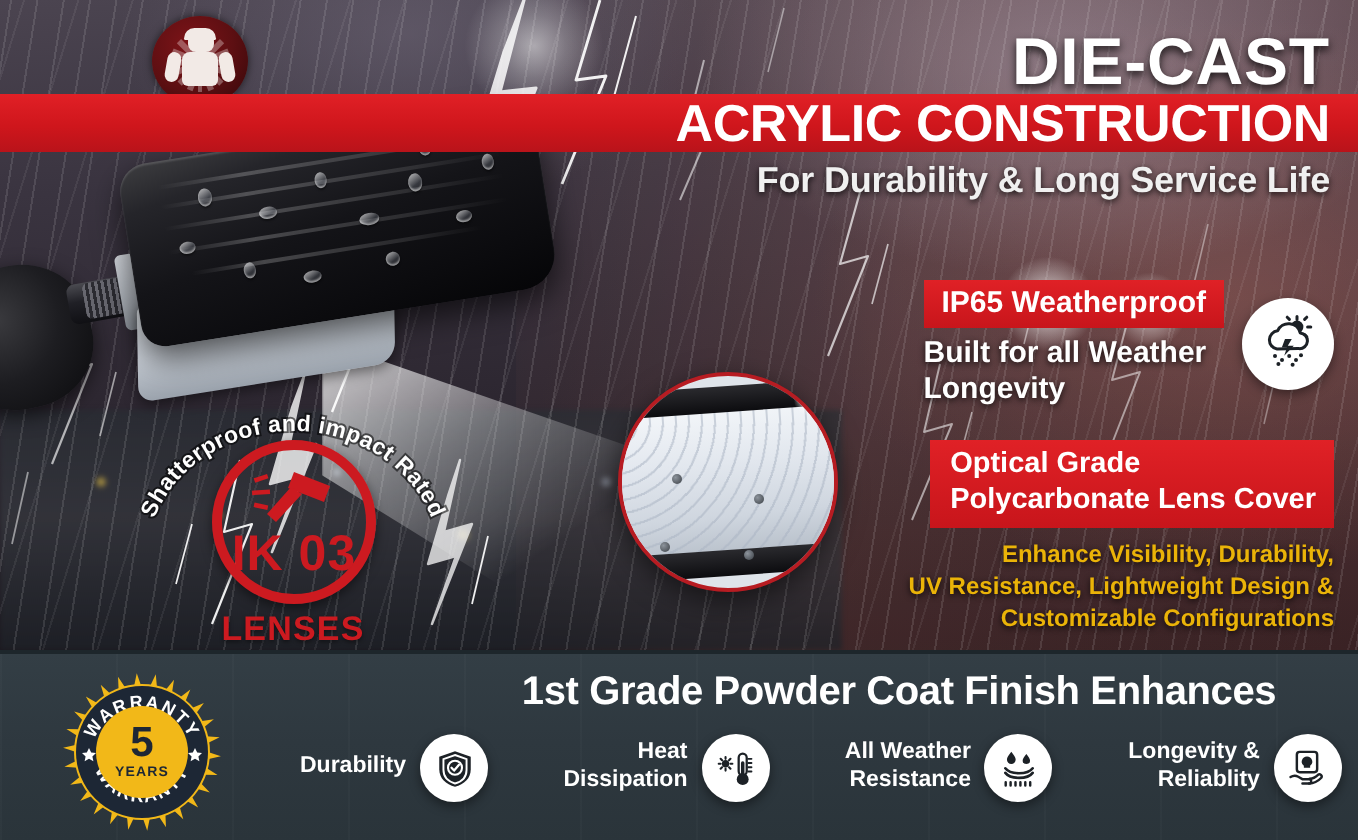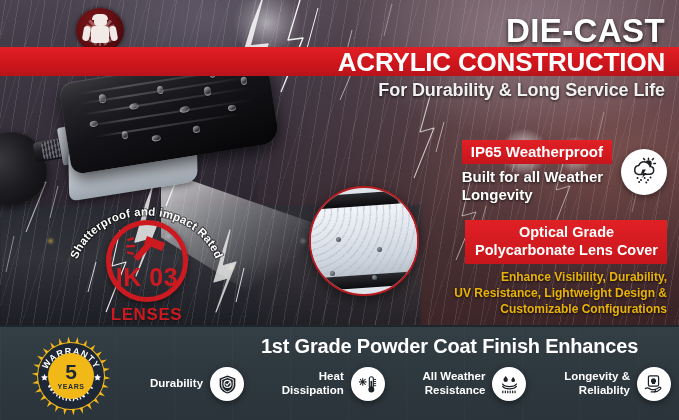--- a/index.html
+++ b/index.html
@@ -239,21 +239,21 @@
     box-shadow:0 2px 6px rgba(0,0,0,.45);
   }
   .ic-weather { width:46px; height:46px; }
 
   
   .optical { position:absolute; right:12px; top:220px; width:300px; text-align:right; }
   .opt-badge {
     display:inline-block;
     background:linear-gradient(180deg,#e02126 0%,#c8151b 100%);
     color:#fff; font-size:14.5px; font-weight:bold; line-height:1.22;
-    padding:4px 9px 5px 10px; text-align:center;
+    padding:4px 9px 5px 10px; text-align:left;
   }
   .opt-sub {
     margin-top:6px; font-size:12px; font-weight:bold; color:#eab308;
     line-height:1.32; text-shadow:0 1px 3px rgba(0,0,0,.85);
   }
 
   
   .ik08 { position:absolute; left:64px; top:198px; width:165px; height:128px; }
   .ik-arc { position:absolute; left:0; top:0; width:165px; height:78px; }
   .ik-circle {

